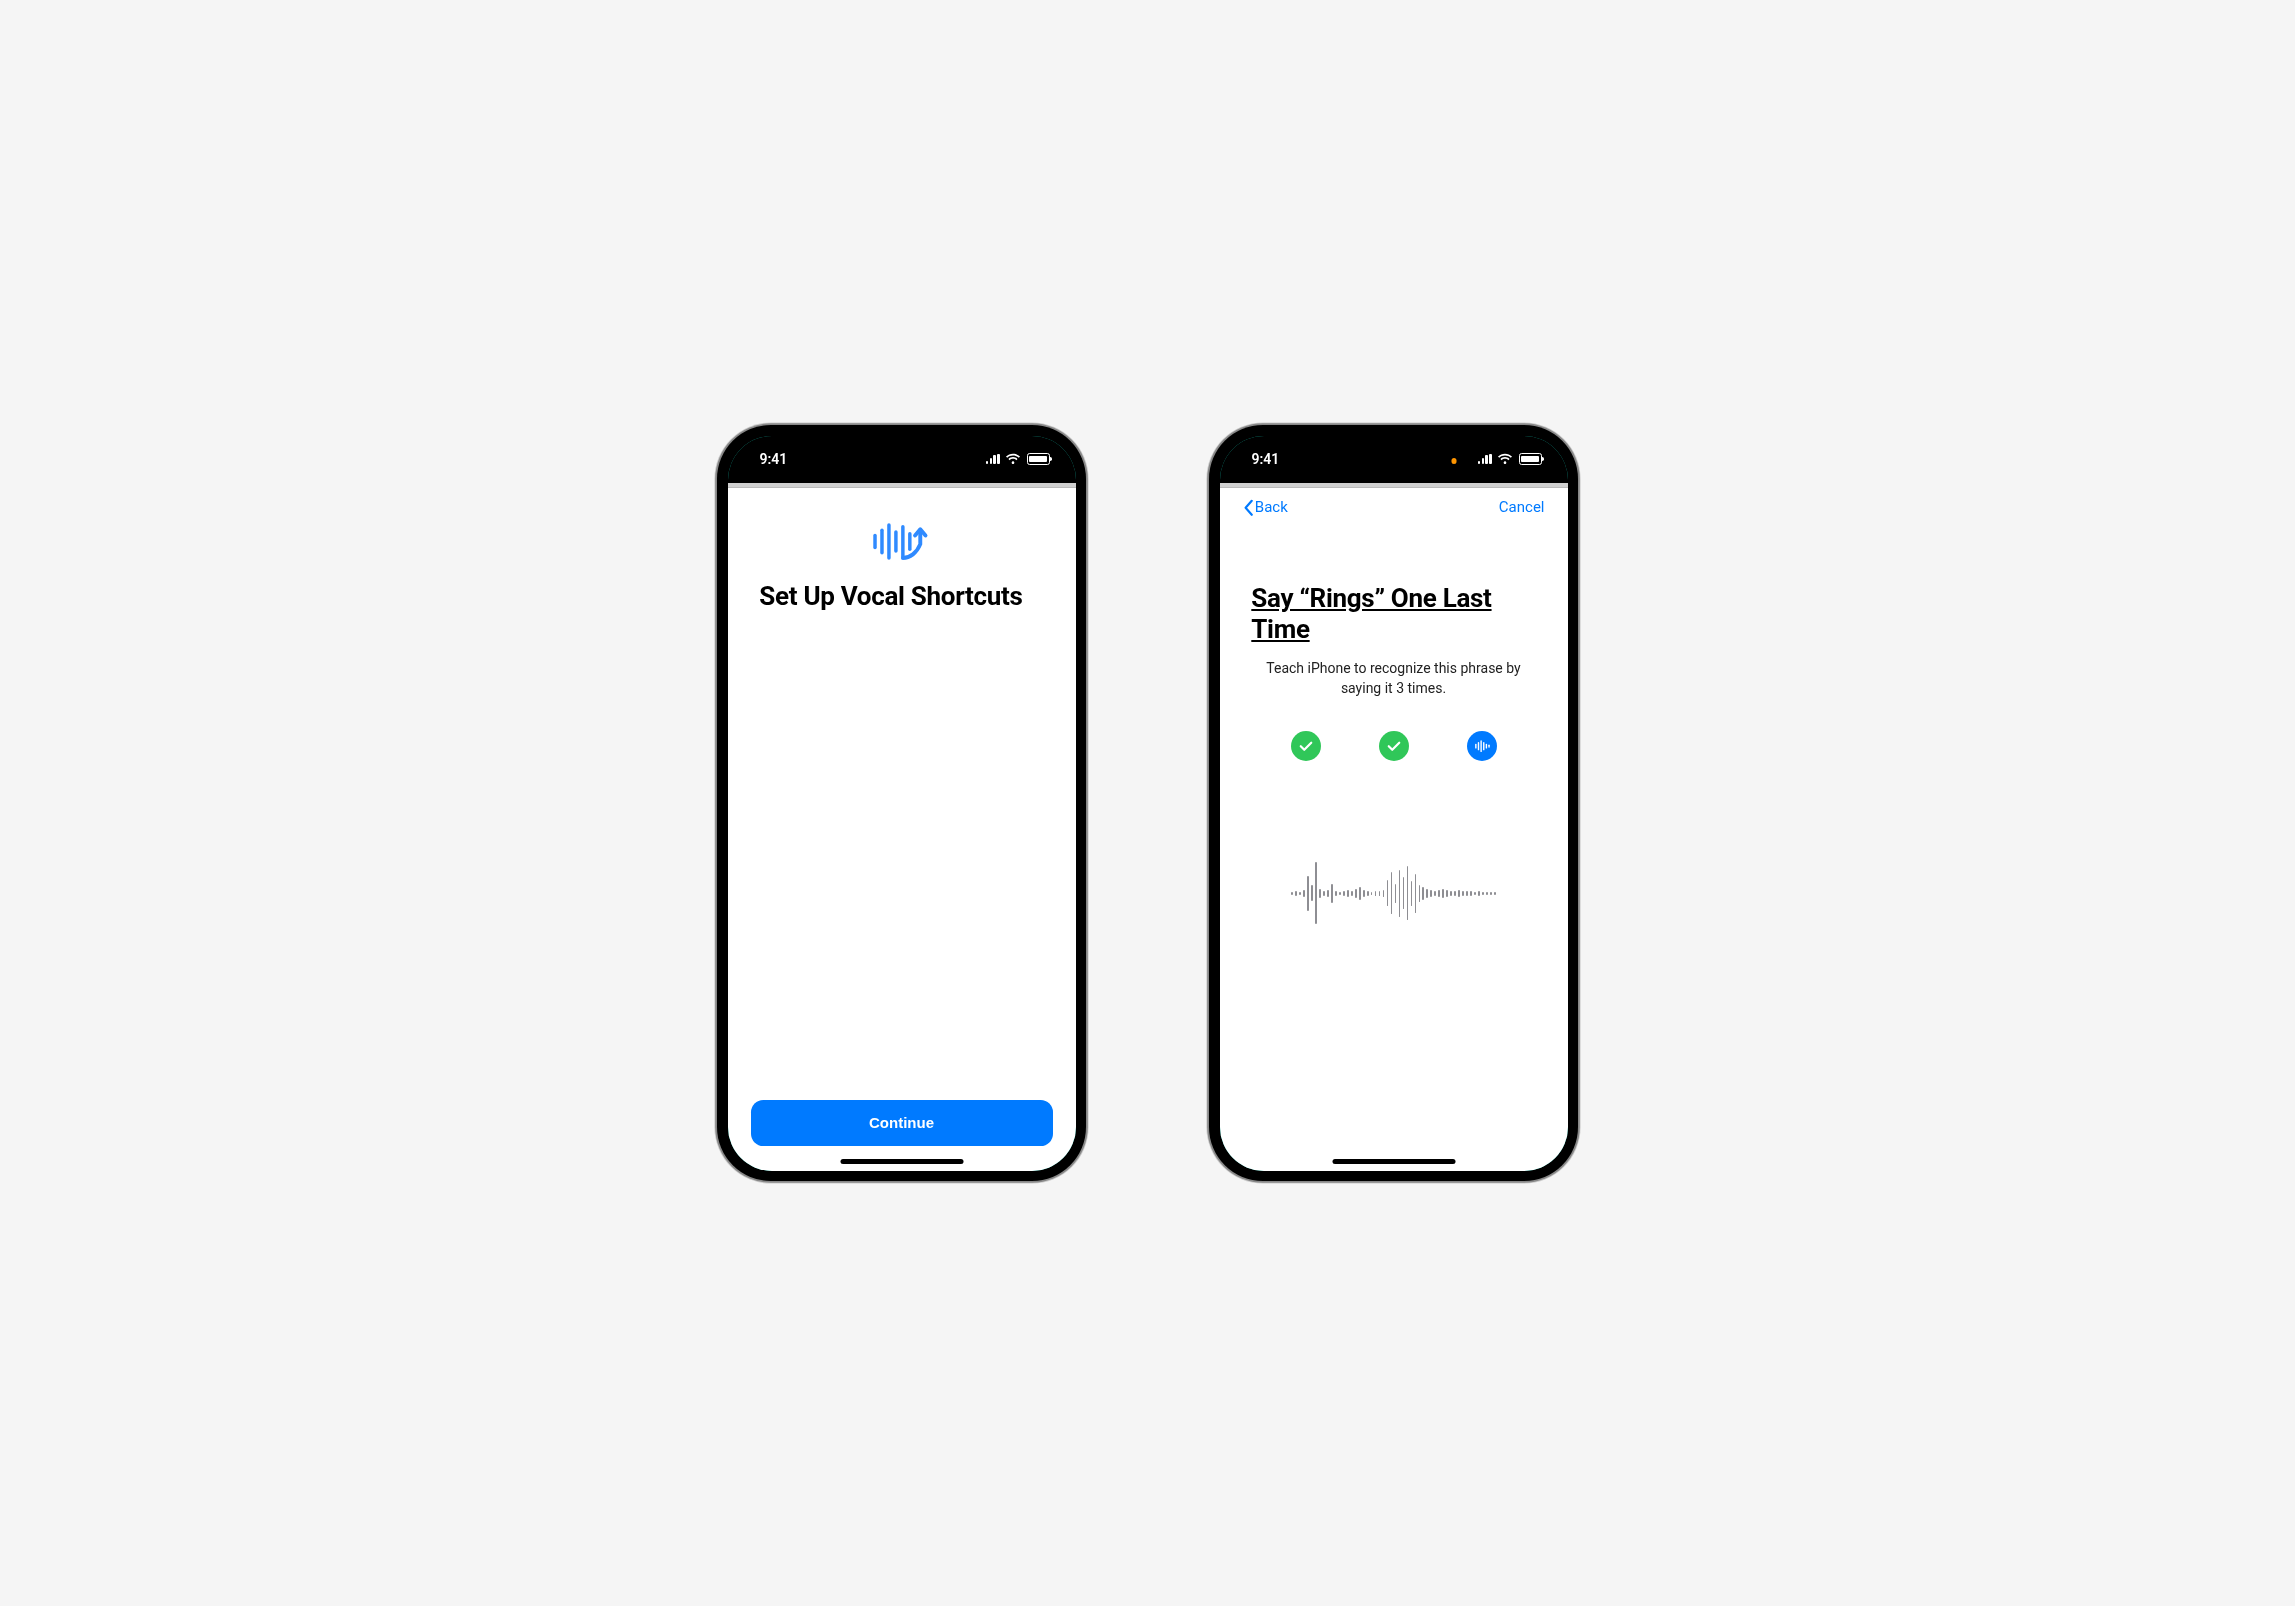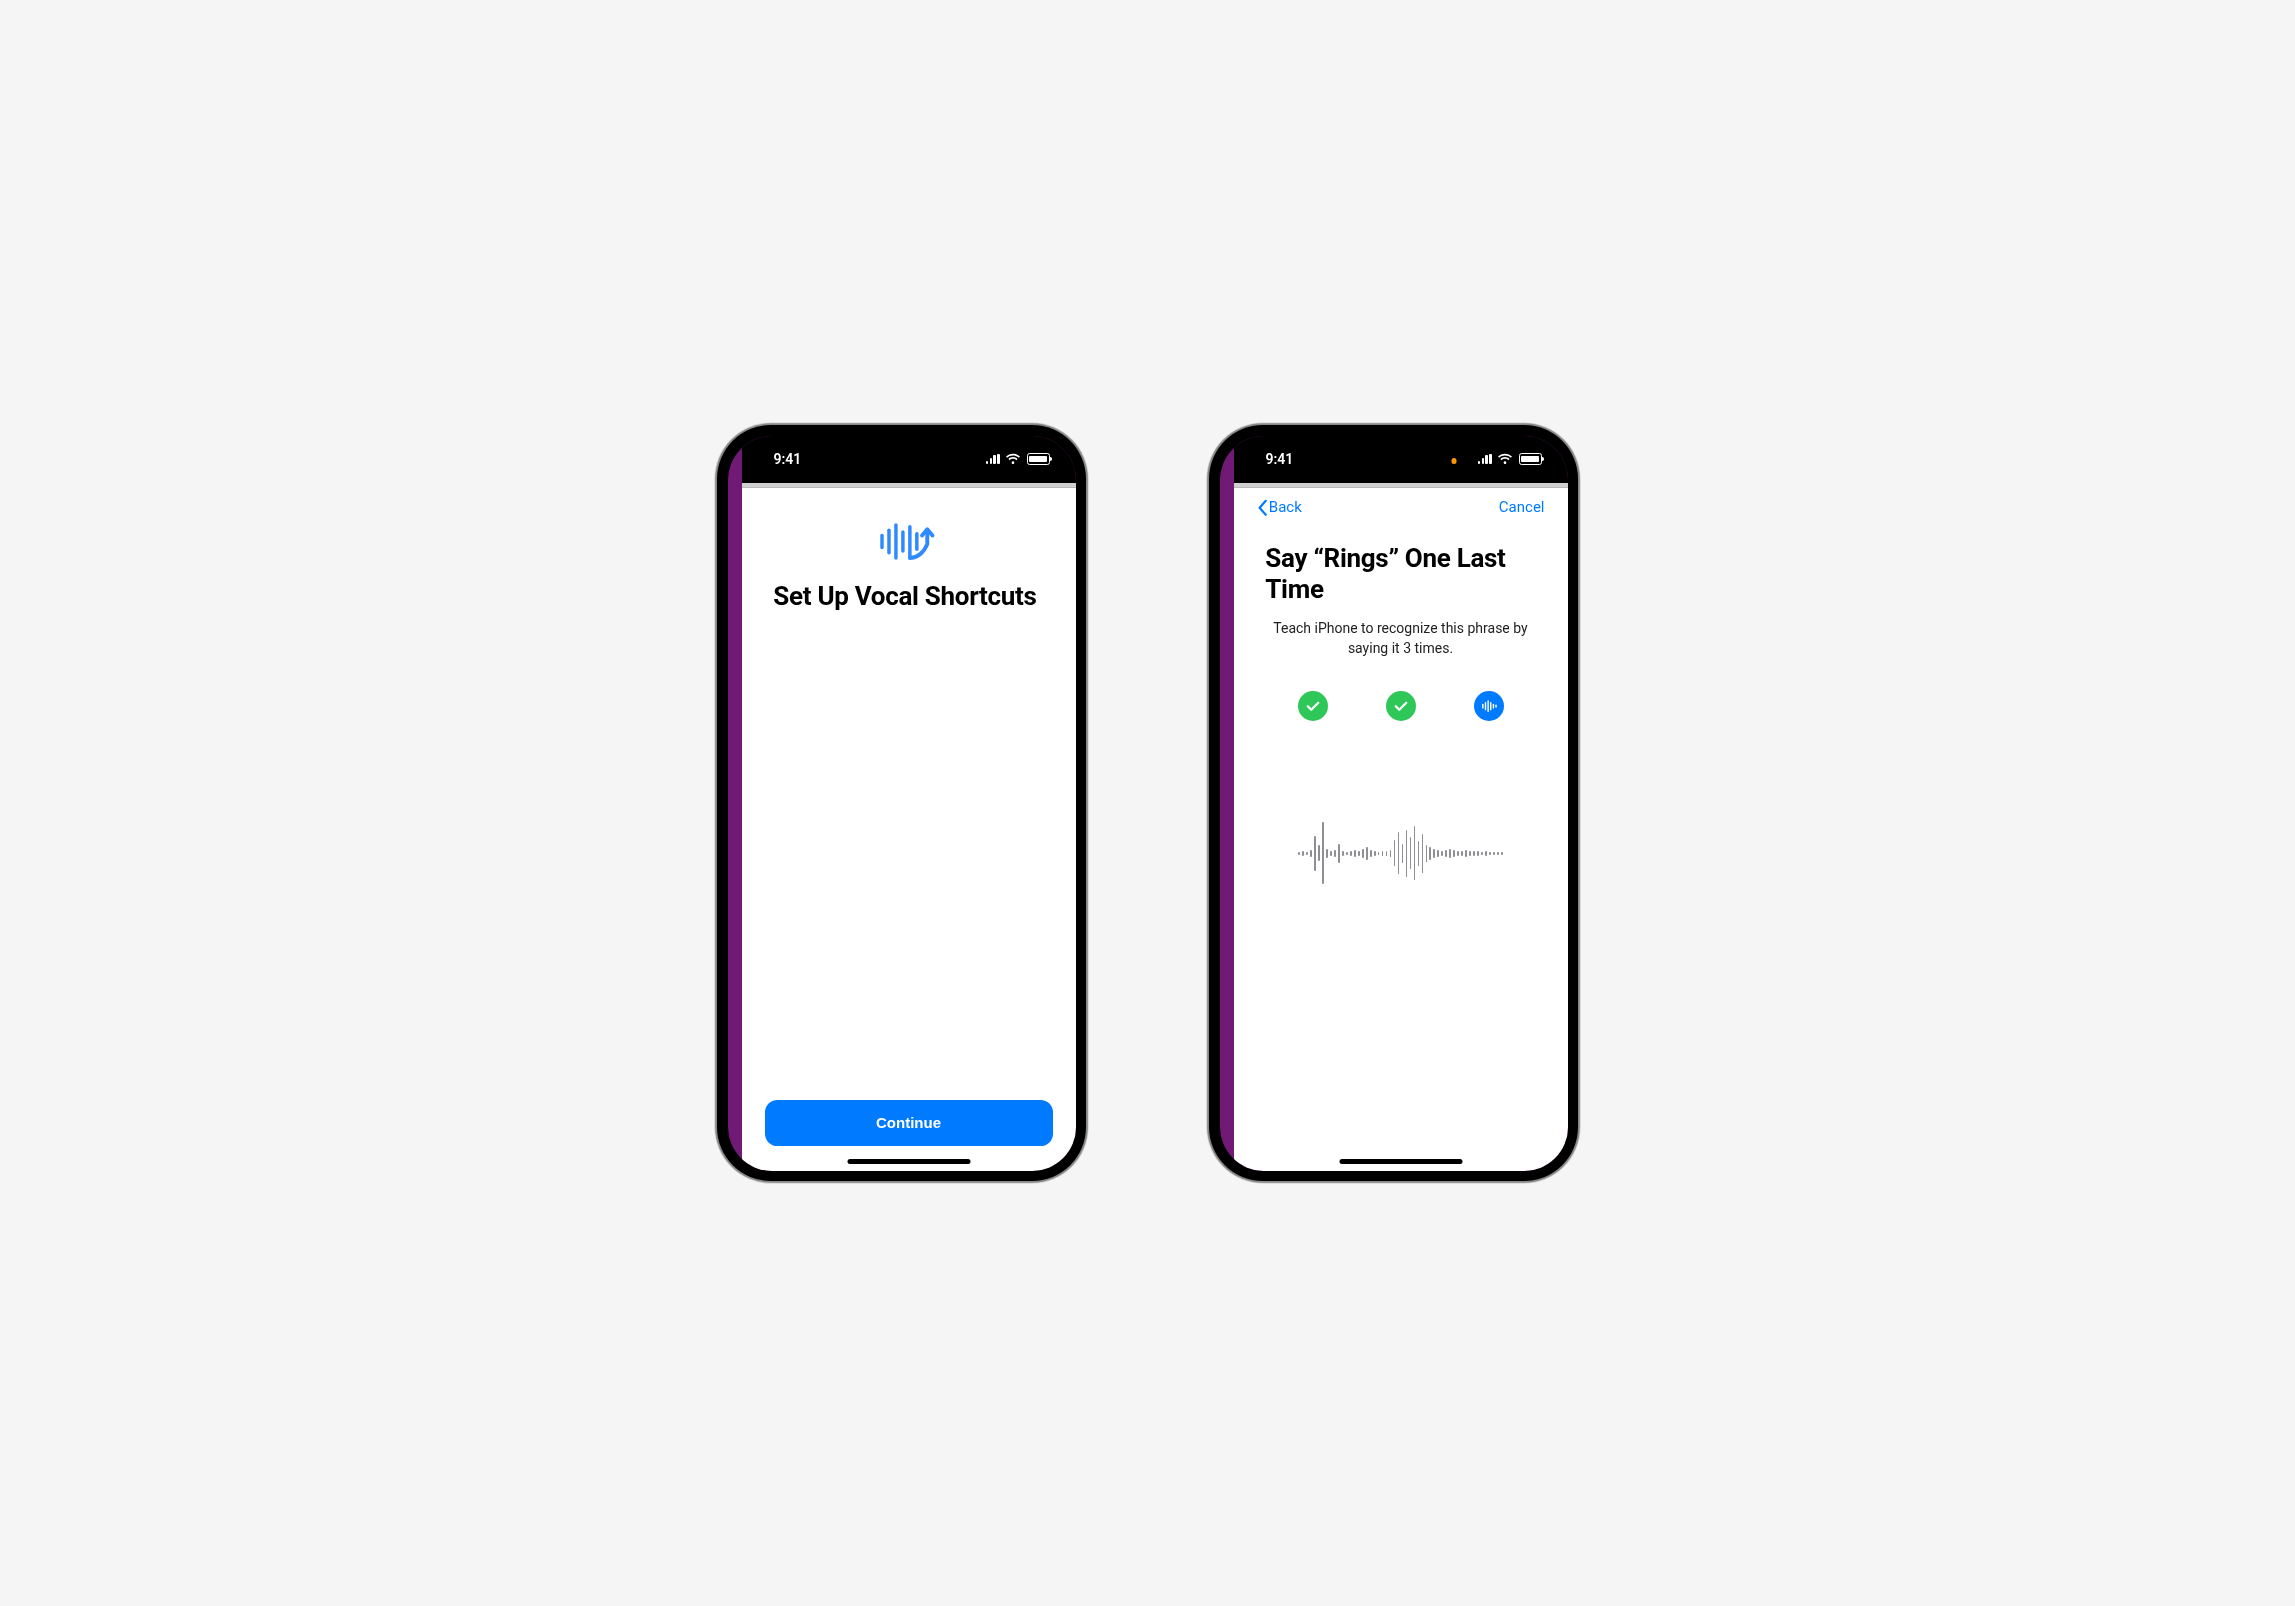--- a/index.html
+++ b/index.html
@@ -18,27 +18,26 @@
     height: 756px;
     background: #000;
     border-radius: 54px;
     padding: 10.5px;
     position: relative;
     box-shadow: 0 0 0 1.8px #888, 0 0 0 2.6px #ccc;
   }
   .phone-screen {
     width: 100%;
     height: 100%;
-    background: #701a75;
+    background: #14b8a6;
     border-radius: 44px;
     overflow: hidden;
     position: relative;
     display: flex;
     flex-direction: column;
-    padding-left: 14px;
   }
   .dynamic-island {
     position: absolute;
     top: 10.5px;
     left: 50%;
     transform: translateX(-50%);
     width: 105px;
     height: 30px;
     background: #000;
     border-radius: 17.6px;
@@ -114,21 +113,21 @@
   .title {
     font-size: 26px;
     font-weight: 700;
     text-align: left;
     line-height: 1.2;
     color: #000;
     letter-spacing: -0.3px;
     margin-bottom: 14px;
     padding: 0 8.8px;
   }
-  .title-2 { margin-top: 16px; }
+  .title-2 { margin-top: 56px; text-decoration: underline; }
   .subtitle {
     font-size: 14px;
     color: #222;
     text-align: center;
     line-height: 1.4;
     padding: 0 14px;
   }
   .progress-indicators {
     display: flex;
     justify-content: center;

